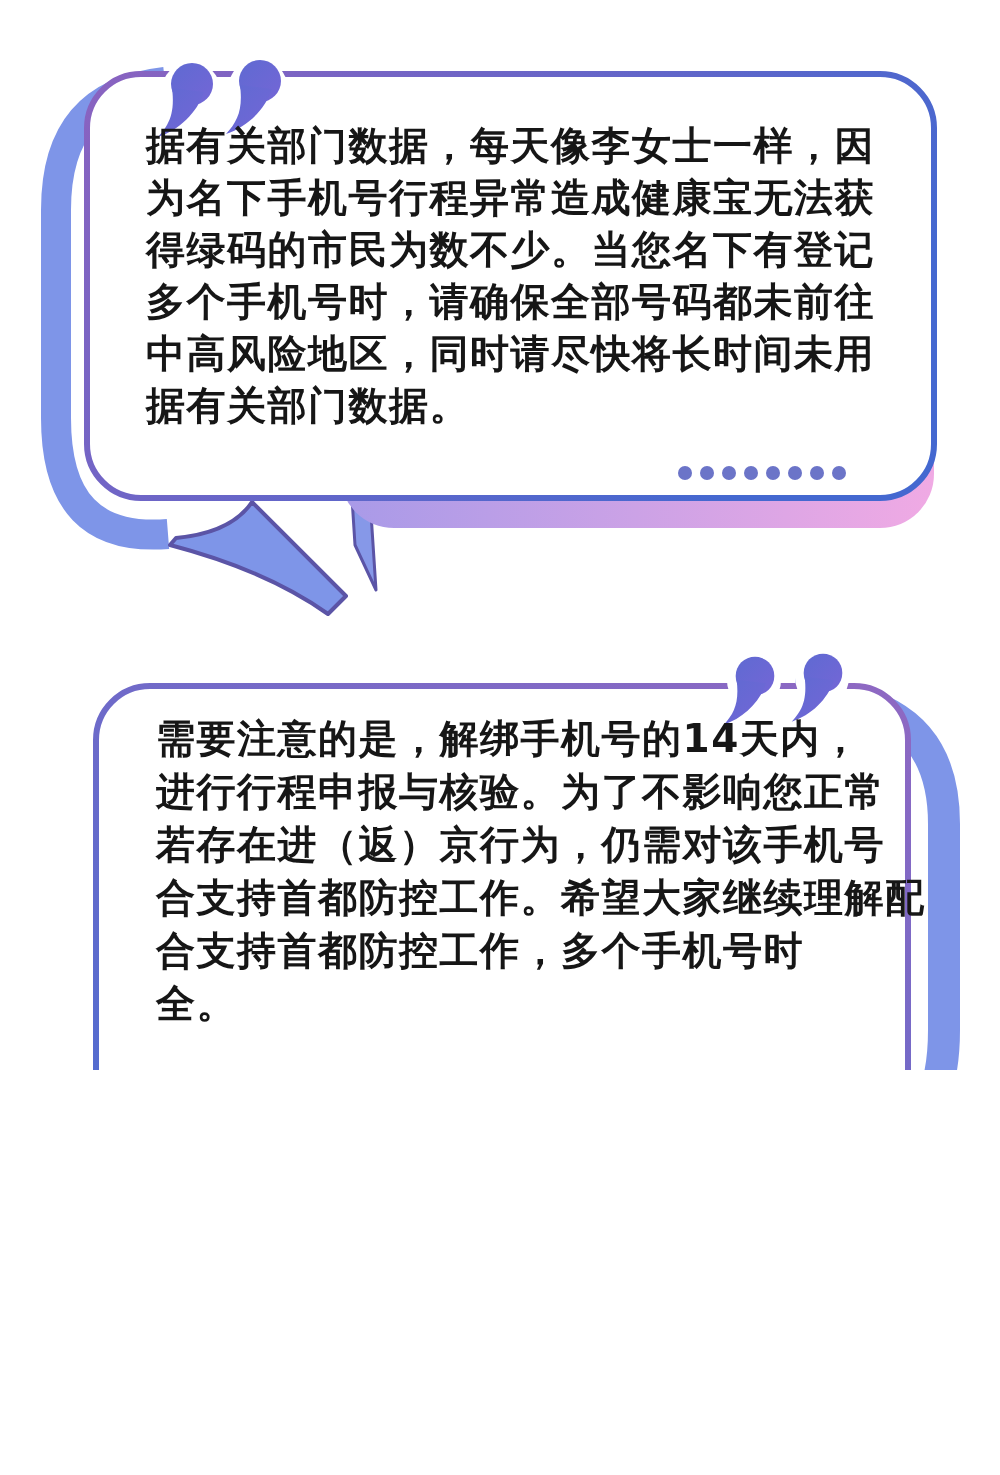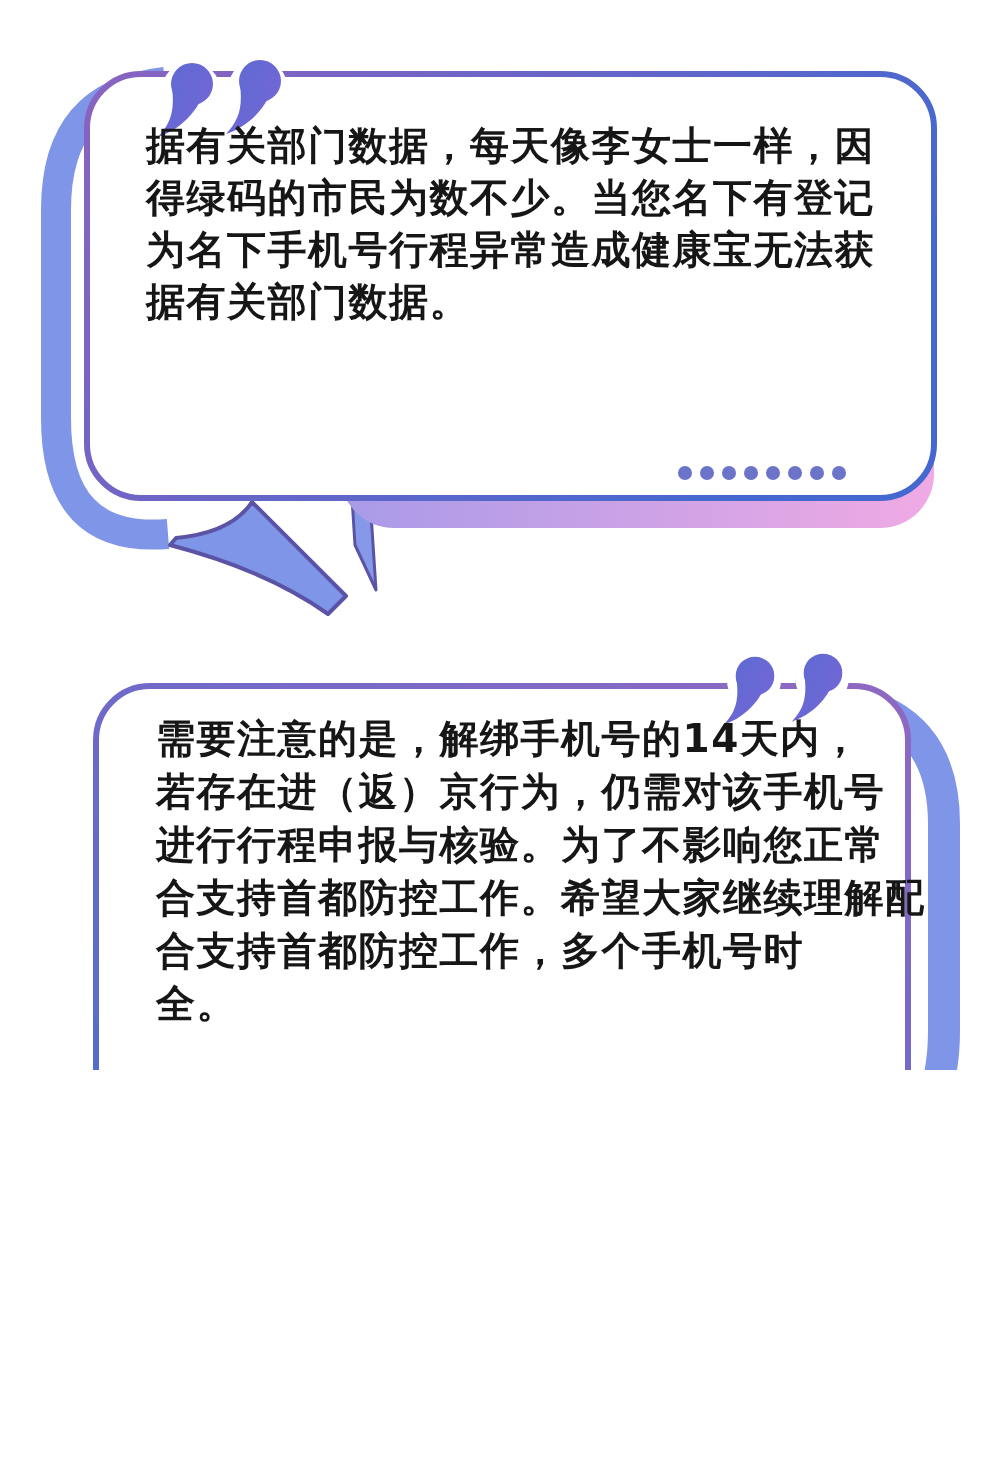--- a/index.html
+++ b/index.html
@@ -138,29 +138,31 @@
 
       <g>
         <path d="M 441,1260 L 464,1266 L 452,1295 Z" fill="#f4617f" stroke="#1c2c54" stroke-width="2"></path>
         <path d="M 433,1306 L 457,1321 L 433,1331 Z" fill="#f6c65b" stroke="#1c2c54" stroke-width="2"></path>
       </g>
     </g>
   </svg>
 
   <div class="bubble-text b1-text">
     <span class="line">据有关部门数据，每天像李女士一样，因</span>
+    <span class="line">为名下手机号行程异常造成健康宝无法获</span>
     <span class="line">得绿码的市民为数不少。当您名下有登记</span>
-    <span class="line">为名下手机号行程异常造成健康宝无法获</span>
+    <span class="line">多个手机号时，请确保全部号码都未前往</span>
+    <span class="line">中高风险地区，同时请尽快将长时间未用</span>
     <span class="line">据有关部门数据。</span>
   </div>
 
   <div class="bubble-text b2-text">
     <span class="line">需要注意的是，解绑手机号的14天内，</span>
+    <span class="line">进行行程申报与核验。为了不影响您正常</span>
     <span class="line">若存在进（返）京行为，仍需对该手机号</span>
-    <span class="line">进行行程申报与核验。为了不影响您正常</span>
     <span class="line">合支持首都防控工作。希望大家继续理解配</span>
     <span class="line">合支持首都防控工作，多个手机号时</span>
     <span class="line">全。</span>
   </div>
 
   <div class="dots dots-1">
       <span class="dot"></span>
       <span class="dot"></span>
       <span class="dot"></span>
       <span class="dot"></span>

